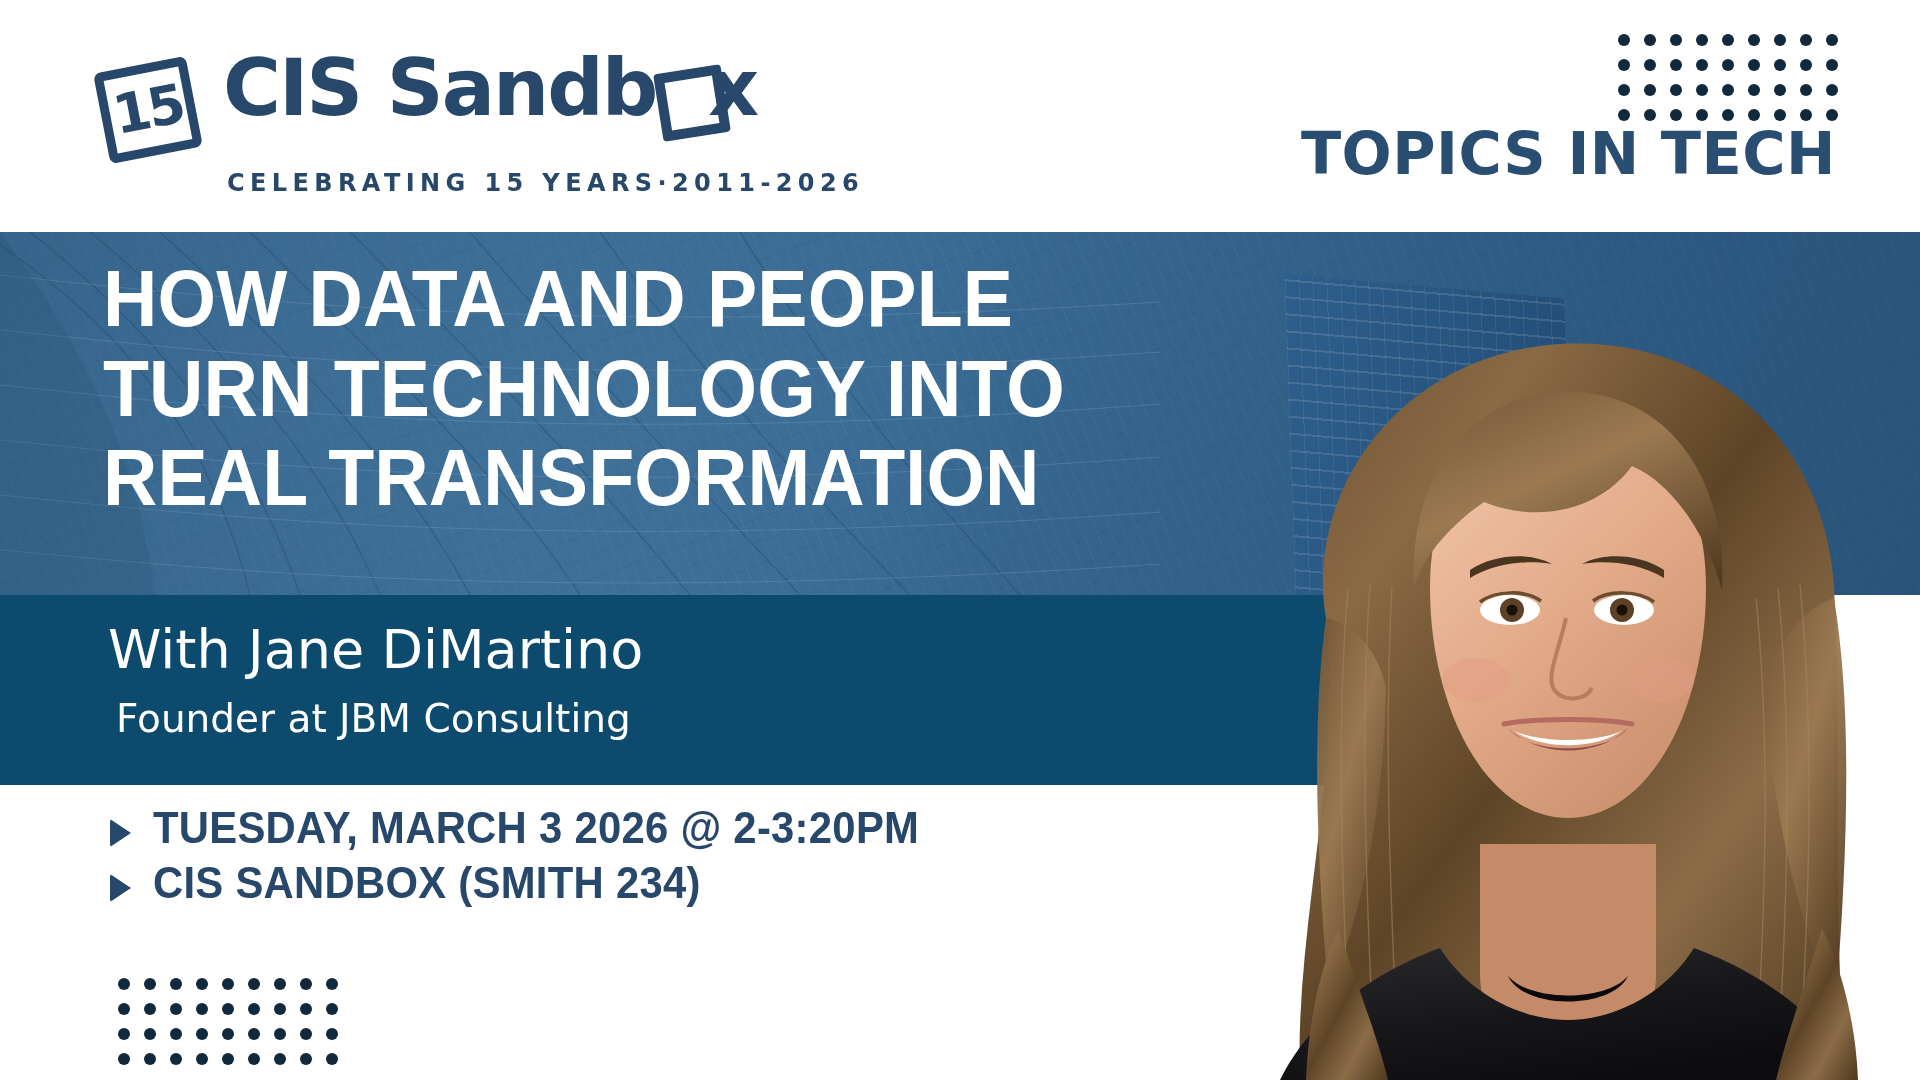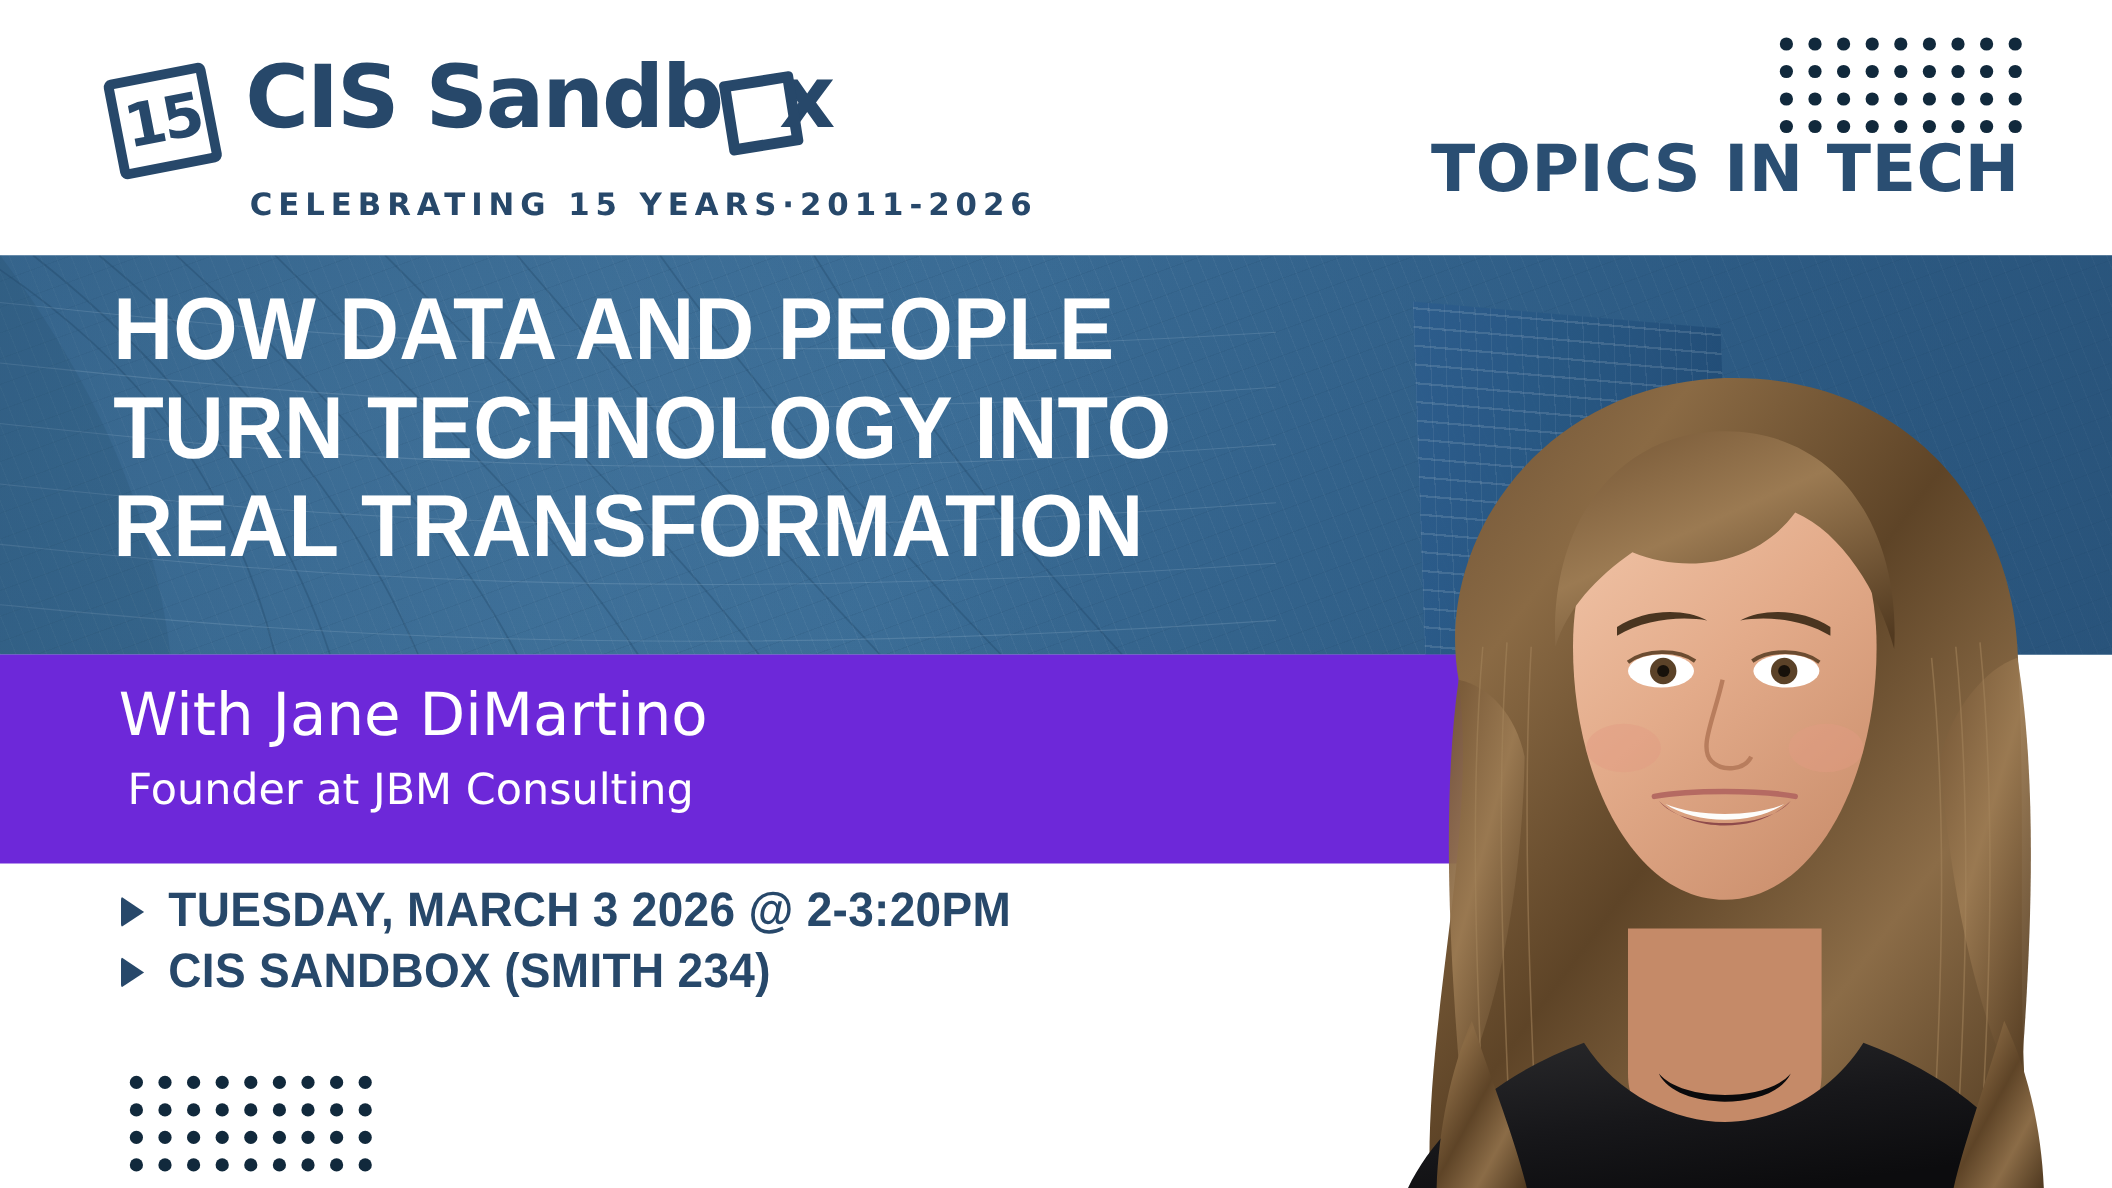--- a/index.html
+++ b/index.html
@@ -85,21 +85,21 @@
     width:48px; height:48px;
     border:10px solid #27486a;
     border-radius:4px;
     transform:rotate(-9deg);
   }
   .logo-wordmark .wm-post { display:inline-block; }
   .logo-tagline {
     margin-top:2px;
     font-family:"DejaVu Sans", sans-serif;
     font-weight:bold;
-    font-size:28px;
+    font-size:24px;
     letter-spacing:5.4px;
     color:#27486a;
     white-space:nowrap;
     padding-left:4px;
   }
 
   
   .dot-grid { position:absolute; display:grid; }
   .dot-grid .dot {
     width:12px; height:12px;
@@ -183,21 +183,21 @@
     text-transform:uppercase;
     transform:scaleX(0.94);
     transform-origin:left top;
   }
   .headline .hl-line { display:block; white-space:nowrap; }
 
   
   .speaker-band {
     position:absolute; left:0; top:595px;
     width:1415px; height:190px;
-    background:#6d28d9;
+    background:#0c4a6e;
     z-index:3;
   }
   .speaker-name {
     position:absolute; left:108px; top:28px;
     font-family:"DejaVu Sans", sans-serif;
     font-weight:normal;
     font-size:54px;
     line-height:1;
     color:#ffffff;
     letter-spacing:0px;
@@ -212,21 +212,21 @@
     color:#ffffff;
     white-space:nowrap;
   }
 
   
   .details {
     position:absolute; left:108px; top:805px;
     z-index:6;
   }
   .detail-row {
-    display:flex; align-items:center;
+    display:flex; align-items:flex-end;
     margin-bottom:9px;
     white-space:nowrap;
   }
   .detail-bullet {
     width:26px; height:38px;
     flex:0 0 auto;
     margin-right:19px;
     position:relative;
   }
   .detail-bullet::before {

